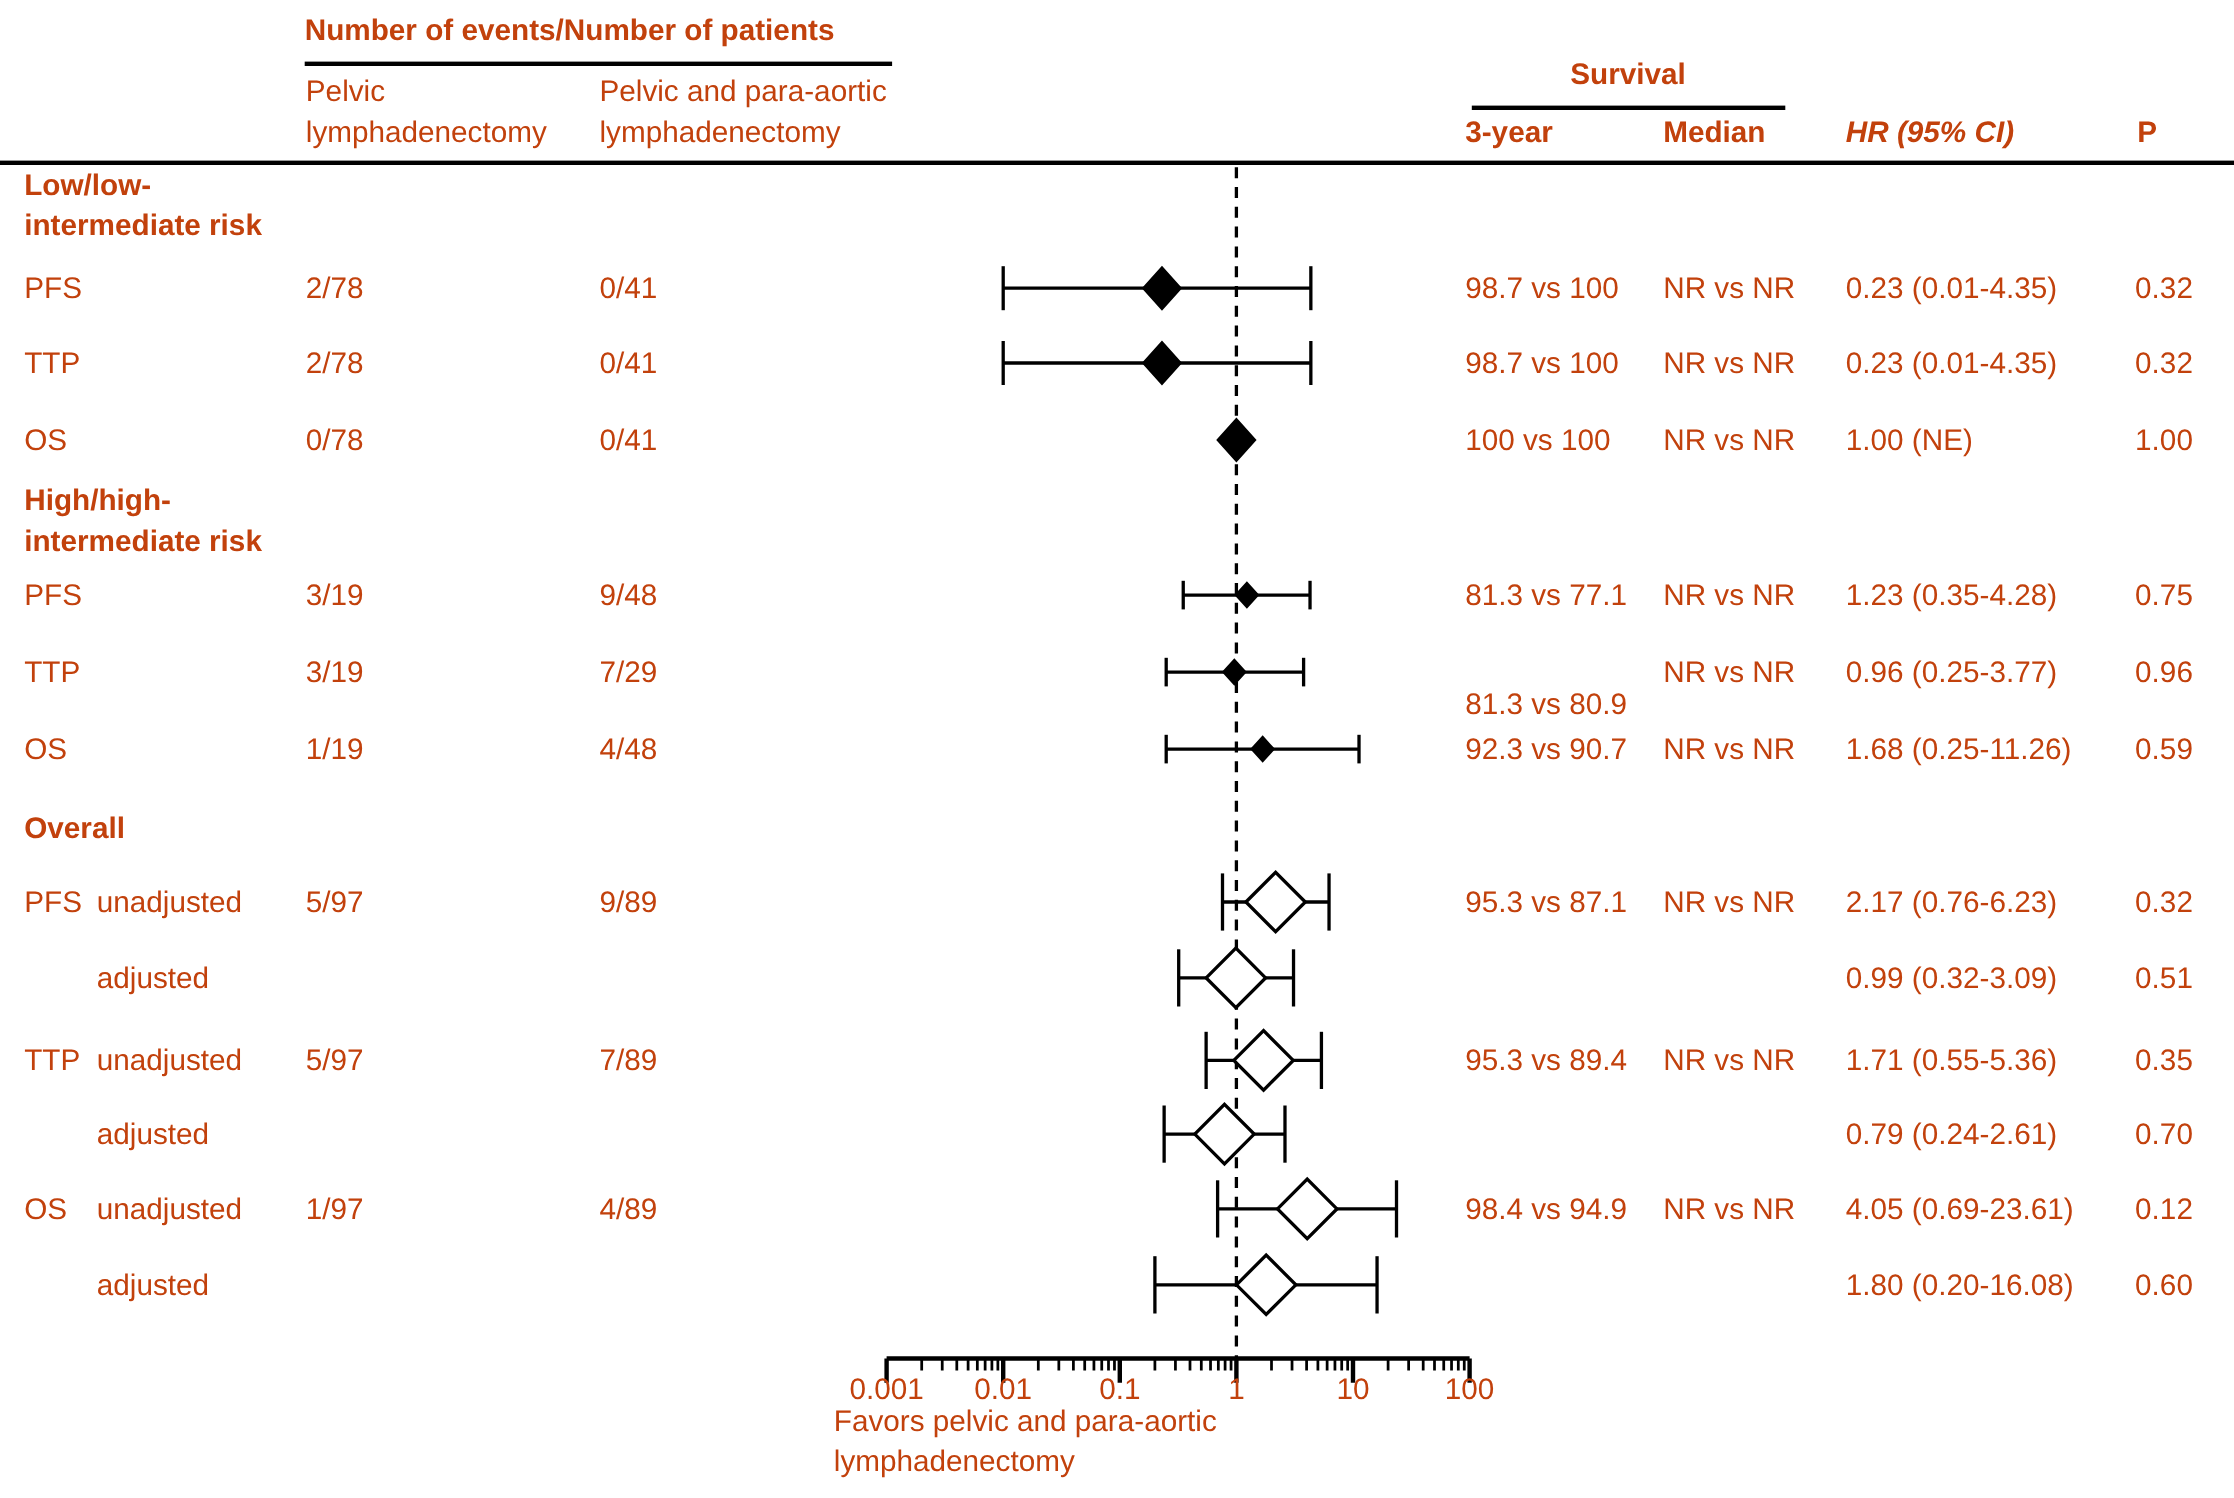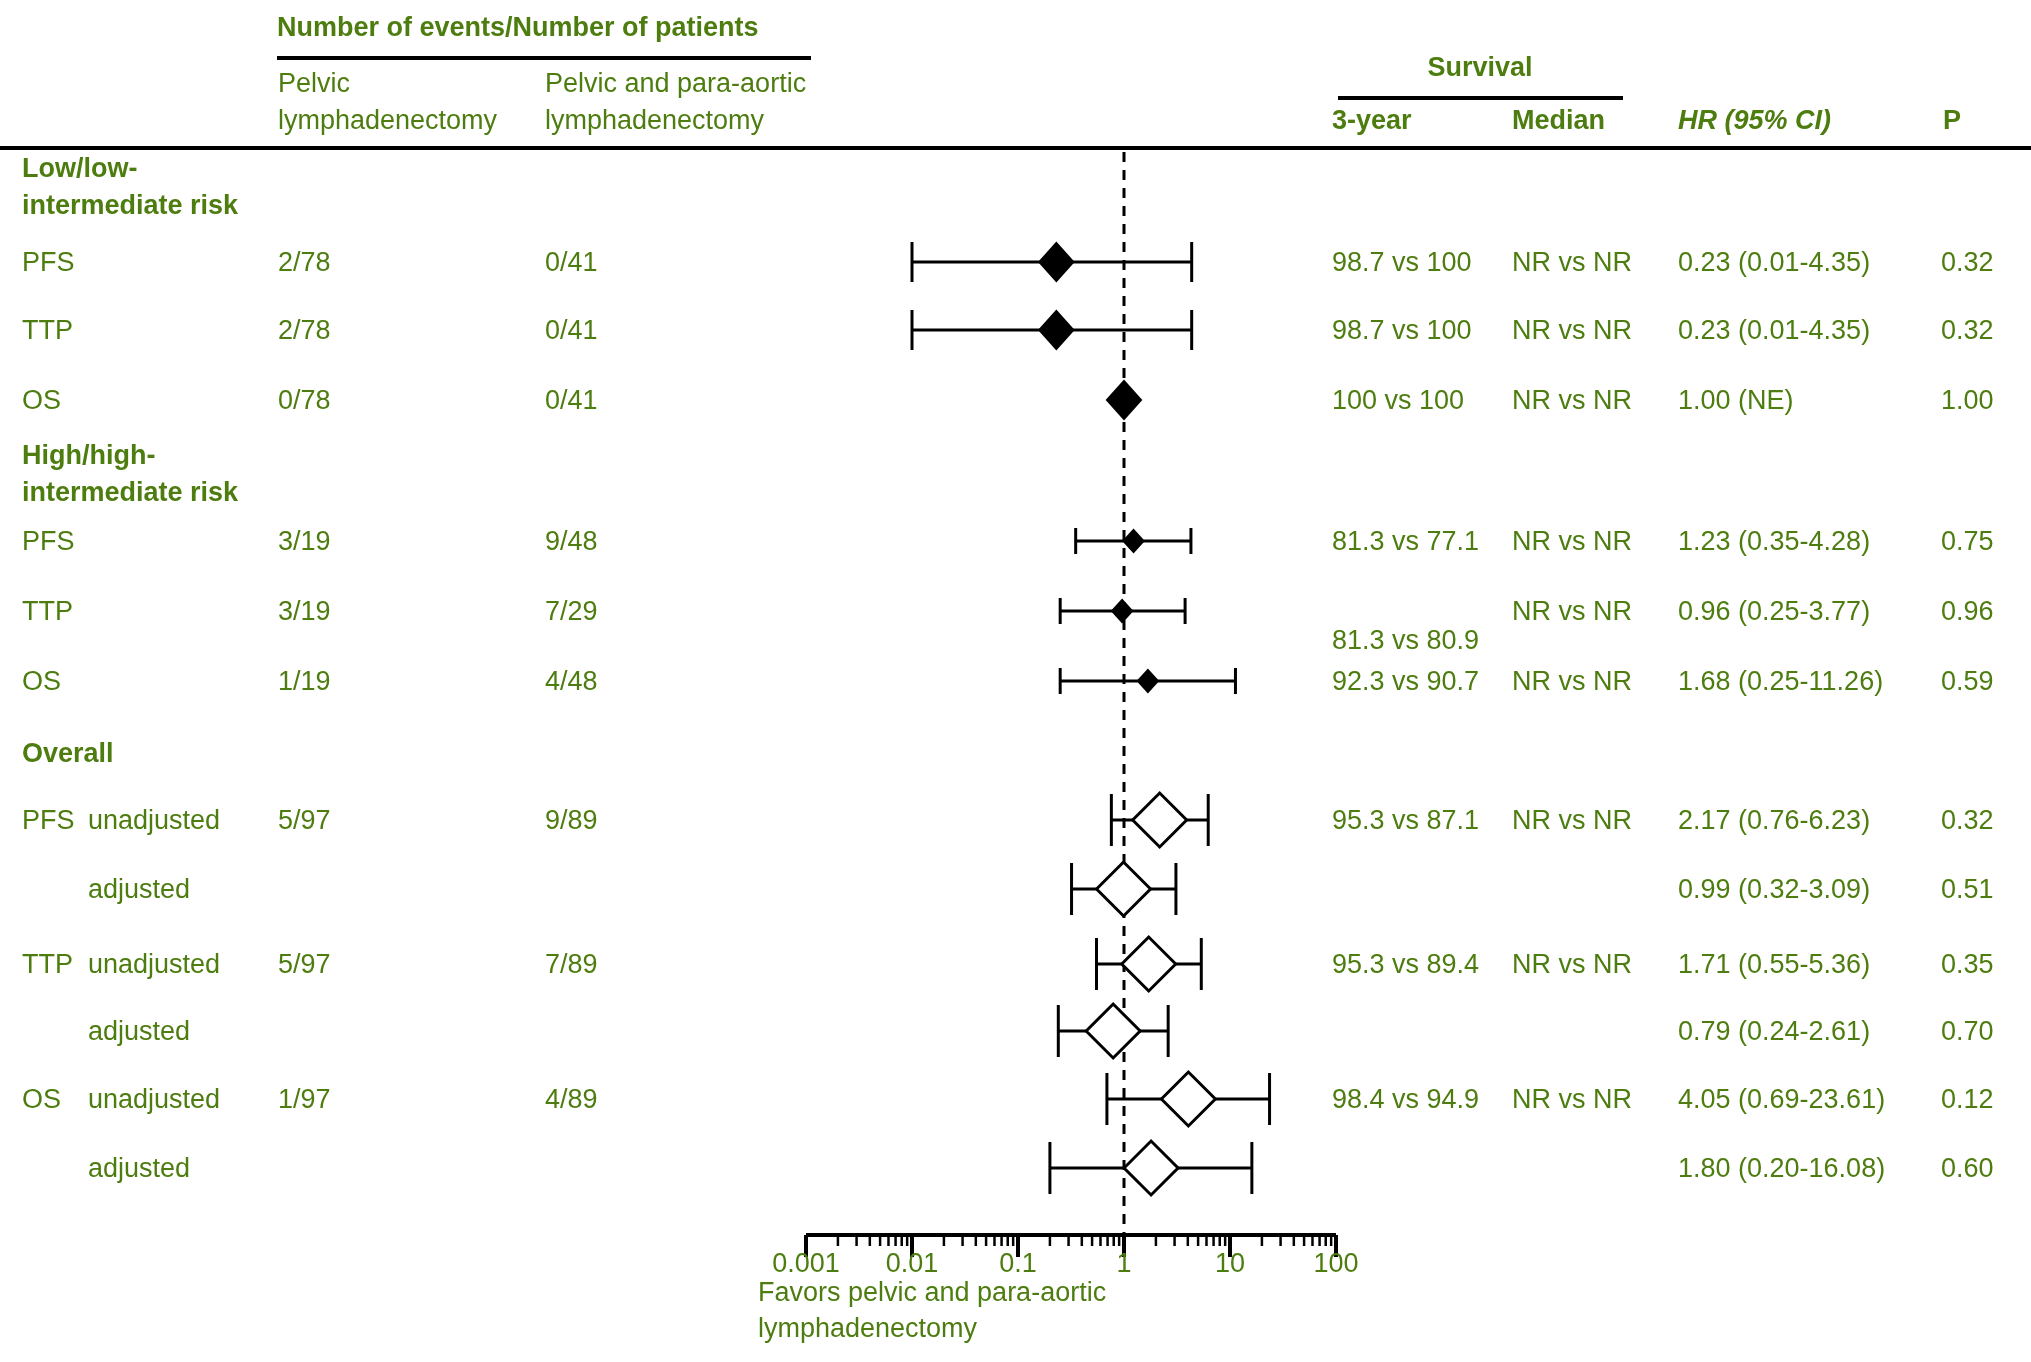--- a/index.html
+++ b/index.html
@@ -1,18 +1,18 @@
 <!DOCTYPE html>
 <html><head>
 <meta charset="utf-8">
 <style>
   html,body{margin:0;padding:0;background:#fff;}
   .fig{
     position:relative;width:2031px;height:1362px;background:#ffffff;
-    font-family:"Liberation Sans", sans-serif;font-size:27px;color:#4d7c0f;
+    font-family:"Liberation Sans", sans-serif;font-size:27px;color:#c2410c;
     overflow:hidden;
   }
   .abs{position:absolute;}
   .b{font-weight:bold;}
   .rule{position:absolute;background:#000;height:4px;}
   .wrap{line-height:37px;}
   .cell{position:absolute;white-space:nowrap;line-height:36px;height:36px;}
   .grouphdr{position:absolute;font-weight:bold;line-height:37px;}
   .ticklabel{position:absolute;width:140px;text-align:center;line-height:34px;}
   .favors{position:absolute;line-height:36px;}

